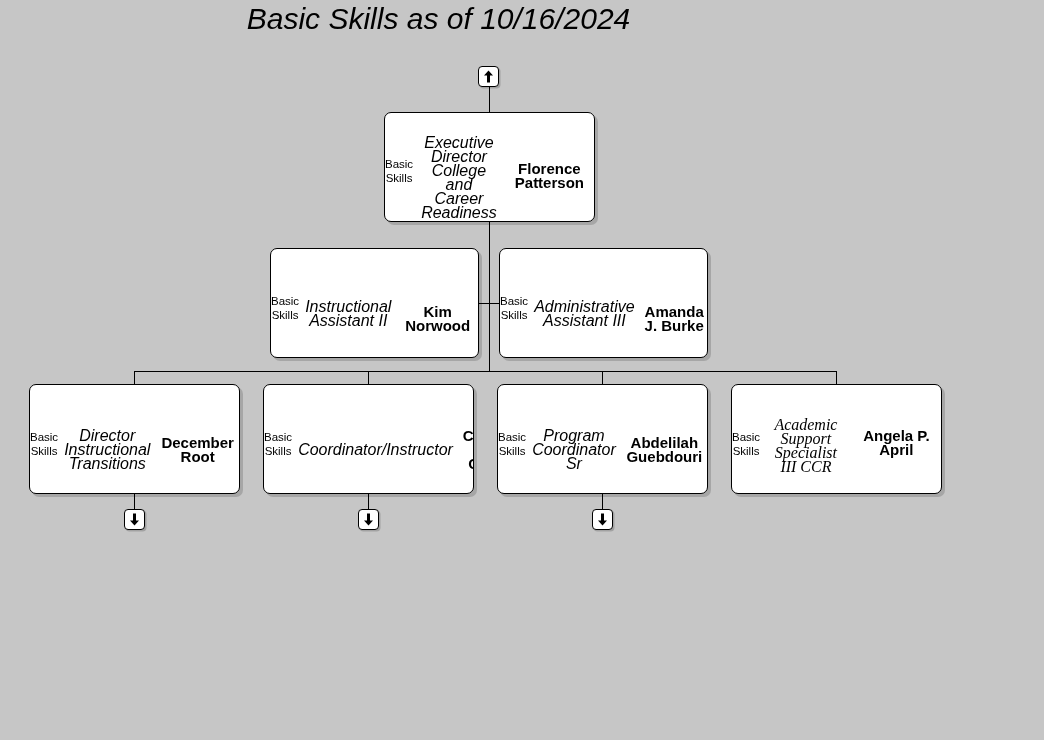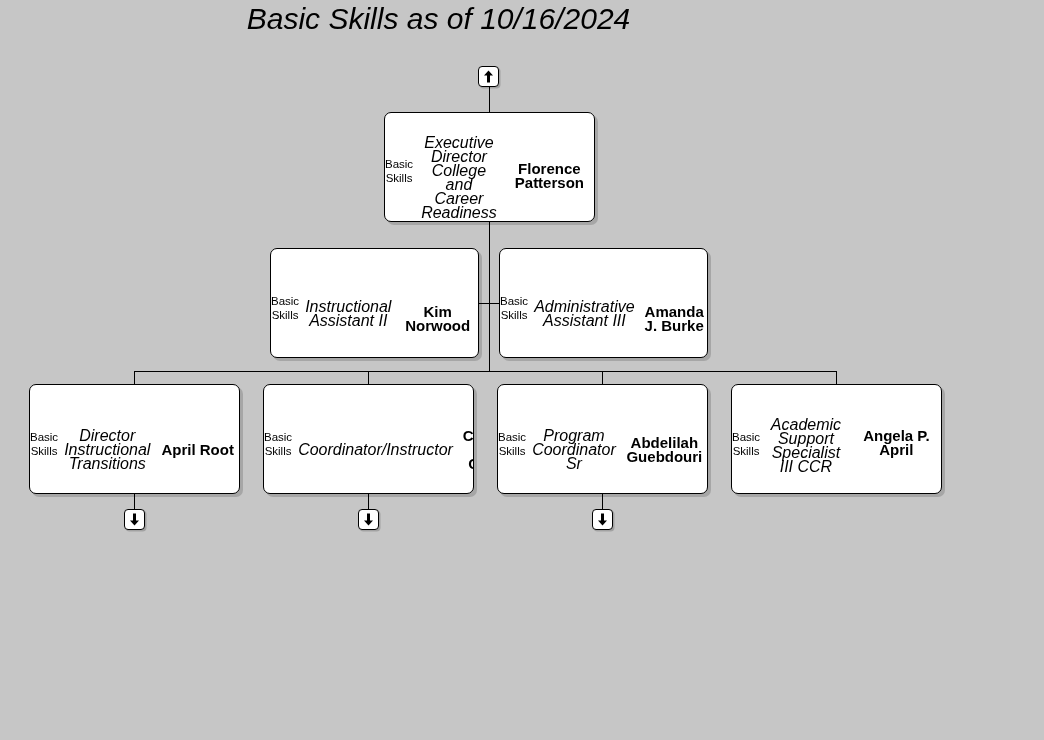--- a/index.html
+++ b/index.html
@@ -119,21 +119,21 @@
 
   
   .node.lvl2 .node-dept   { margin-top: 9px; }
   .node.lvl2 .node-title  { margin-top: 21px; }
   .node.lvl2 .node-name   { margin-top: 32px; }
 
   
   .node.lvl3 .node-dept   { margin-top: 9px; }
   .node.lvl3 .node-title  { margin-top: 22px; }
   .node.lvl3 .node-name   { margin-top: 21px; }
-  .node.lvl3.two-line-title .node-title { margin-top: 14px; }
+  .node.lvl3.two-line-title .node-title { margin-top: 14px; font-family: Liberation Serif, serif; }
   .node.lvl3.two-line-title .node-name  { margin-top: 8px; }
 </style>
 </head>
 <body>
 
 <div id="chart-root">
 
   <div class="chart-title">Basic Skills as of 10/16/2024</div>
 
   <div class="arrow-btn" style="left:478px; top:66px;">
@@ -178,21 +178,21 @@
 
   <div class="line-v" style="left:134px; top:371px; height:13px;"></div>
   <div class="line-v" style="left:368px; top:371px; height:13px;"></div>
   <div class="line-v" style="left:602px; top:371px; height:13px;"></div>
   <div class="line-v" style="left:836px; top:371px; height:13px;"></div>
 
   <div class="node lvl3" style="left:29px; top:384px; width:211px; height:110px;">
     <div class="node-inner">
       <div class="node-dept">Basic Skills</div>
       <div class="node-title">Director Instructional Transitions</div>
-      <div class="node-name">April Root</div>
+      <div class="node-name">December Root</div>
     </div>
   </div>
 
   <div class="node lvl3" style="left:263px; top:384px; width:211px; height:110px;">
     <div class="node-inner">
       <div class="node-dept">Basic Skills</div>
       <div class="node-title">Coordinator/Instructor</div>
       <div class="node-name">College J. Green</div>
     </div>
   </div>

